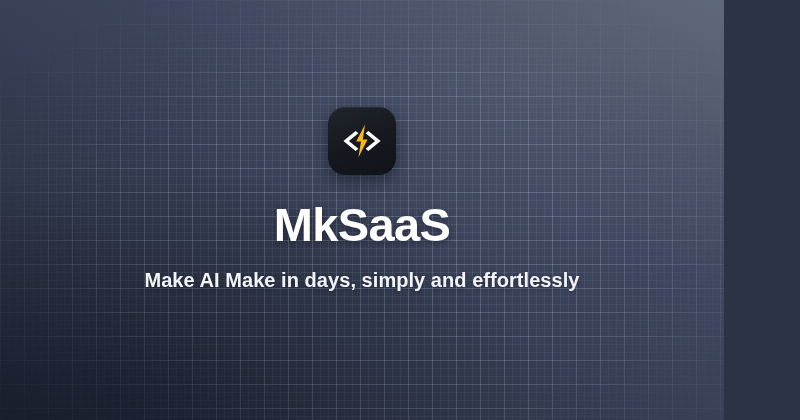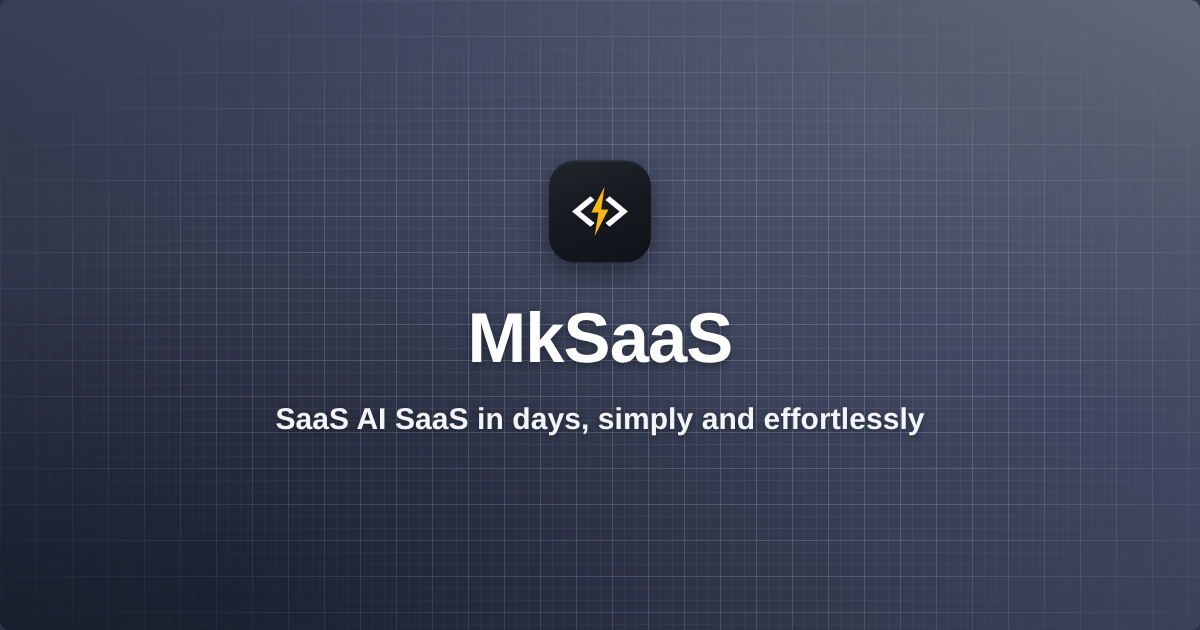--- a/index.html
+++ b/index.html
@@ -3,35 +3,34 @@
 <meta charset="utf-8">
 <style>
   html, body {
     margin: 0;
     padding: 0;
     background: #2b3346;
   }
 
   #page {
     position: relative;
-    width: 800px;
+    width: 724px;
     height: 420px;
     overflow: hidden;
     font-family: "Liberation Sans", sans-serif;
     
     background:
       linear-gradient(210deg,
         #5c6679 0%,
         #4a5368 18%,
         #3f4760 36%,
         #373e55 54%,
         #2f3648 72%,
         #262d3d 88%,
         #1e2433 100%);
-    border-radius: 6px;
   }
 
   
   .grid-layer {
     position: absolute;
     inset: 0;
     pointer-events: none;
   }
 
   
@@ -129,16 +128,16 @@
         <path d="M17.6 13.9 L20.4 16.3 L10.9 24.0 L20.4 31.7 L17.6 34.1 L5.4 24.0 Z" fill="#FFFFFF"></path>
 
         <path d="M30.4 13.9 L27.6 16.3 L37.1 24.0 L27.6 31.7 L30.4 34.1 L42.6 24.0 Z" fill="#FFFFFF"></path>
 
         <path d="M27.0 7.5 L18.2 24.6 L23.0 24.6 L20.4 40.5 L29.6 22.6 L24.8 22.6 Z" fill="#F7B817"></path>
       </svg>
     </div>
 
     <h1 class="title">MkSaaS</h1>
 
-    <p class="tagline">SaaS AI SaaS in days, simply and effortlessly</p>
+    <p class="tagline">Make AI Make in days, simply and effortlessly</p>
 
   </div>
 </div>
 
 </body></html>

